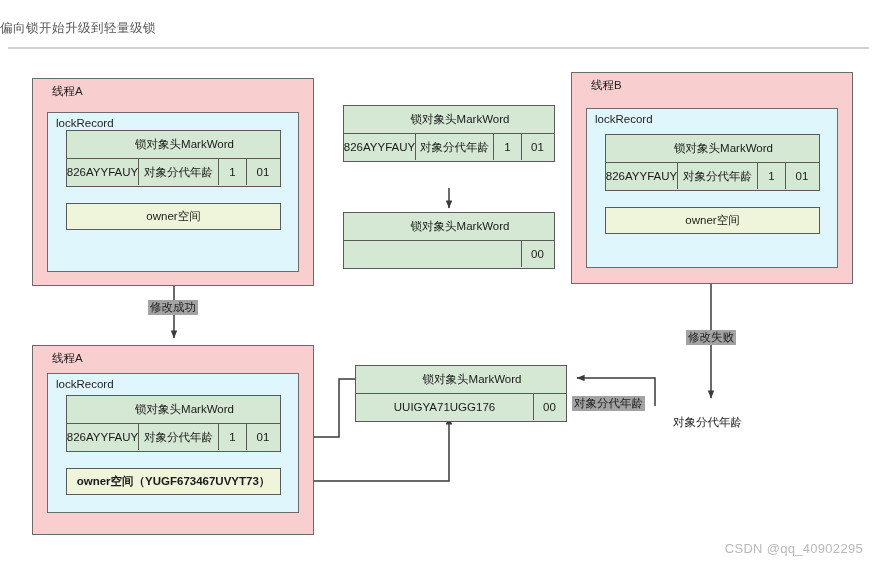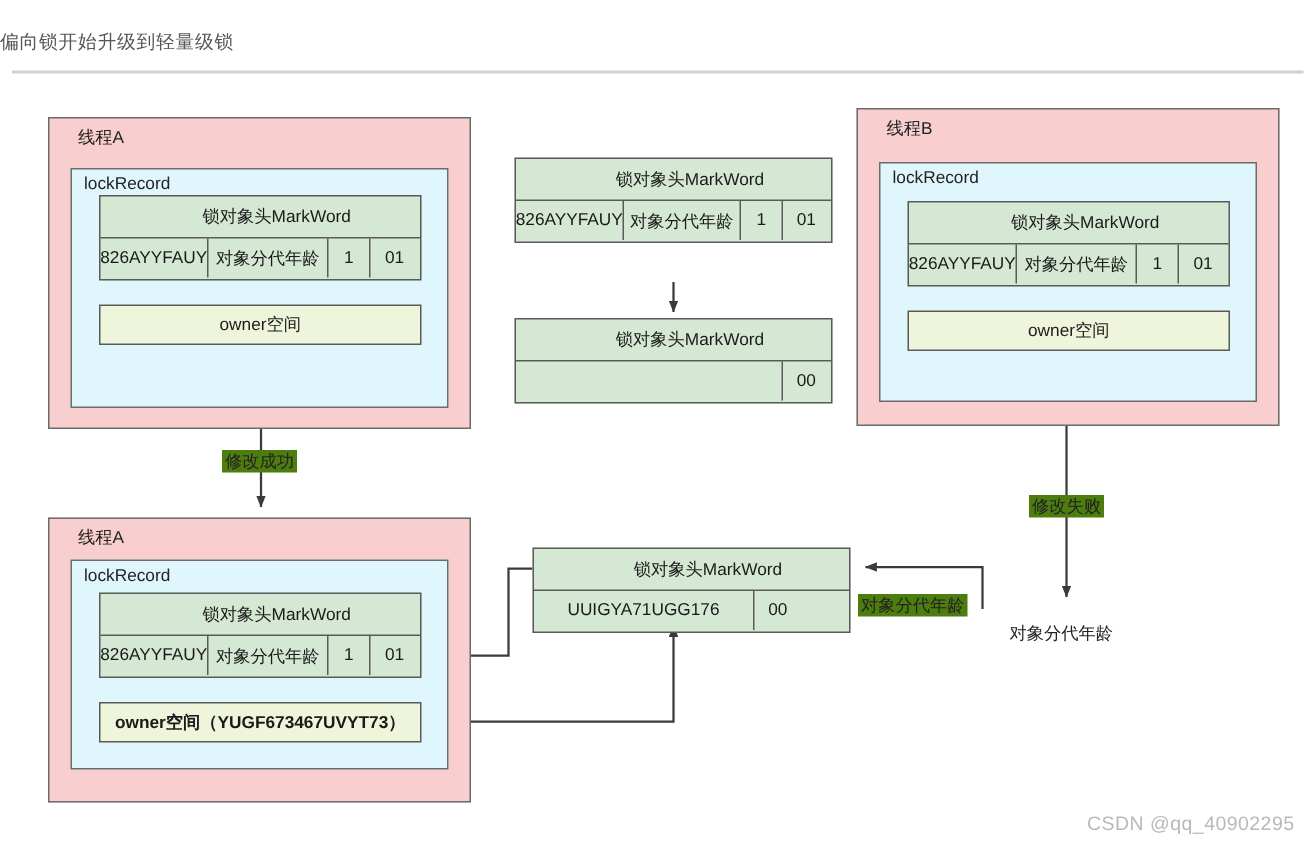--- a/index.html
+++ b/index.html
@@ -59,21 +59,21 @@
 
   .owner-box{
     position:absolute;box-sizing:border-box;
     background:#eef5da;border:1.6px solid #5a5a5a;
     display:flex;align-items:center;justify-content:center;
     font-size:11.5px;color:#1a1a1a;white-space:nowrap;
   }
 
   .edge-label{
     position:absolute;font-size:11.5px;color:#222;white-space:nowrap;
-    background:#4d7c0f;padding:0 2px;
+    background:#a3a3a3;padding:0 2px;
   }
   .plain-label{
     position:absolute;font-size:11.5px;color:#222;white-space:nowrap;
   }
 
   .watermark{
     position:absolute;right:14px;bottom:10px;
     font-size:13px;color:#b9b9b9;letter-spacing:.3px;
   }
 
@@ -174,21 +174,21 @@
       <div class="mw-cell" style="width:80px;">对象分代年龄</div>
       <div class="mw-cell" style="width:28px;">1</div>
       <div class="mw-cell" style="width:32px;">01</div>
     </div>
   </div>
   <div class="owner-box" style="left:66px;top:468px;width:215px;height:27px;font-weight:bold;">owner空间（YUGF673467UVYT73）</div>
 
   <div class="mw-table" style="left:355px;top:365px;width:212px;height:57px;">
     <div class="mw-head" style="height:28px;">锁对象头MarkWord</div>
     <div class="mw-row" style="height:26px;">
-      <div class="mw-cell" style="width:147px;">UUIGYA71UGG176</div>
+      <div class="mw-cell" style="width:178px;">UUIGYA71UGG176</div>
       <div class="mw-cell" style="width:31px;">00</div>
     </div>
   </div>
 
   <div class="edge-label" style="left:148px;top:300px;">修改成功</div>
   <div class="edge-label" style="left:686px;top:330px;">修改失败</div>
   <div class="plain-label" style="left:673px;top:415px;">对象分代年龄</div>
   <div class="edge-label" style="left:572px;top:396px;">对象分代年龄</div>
 
   <div class="watermark">CSDN @qq_40902295</div>

